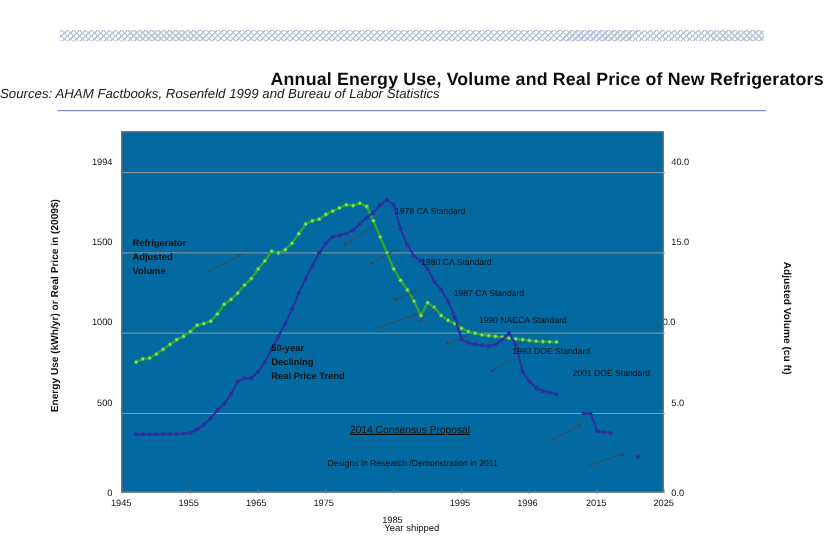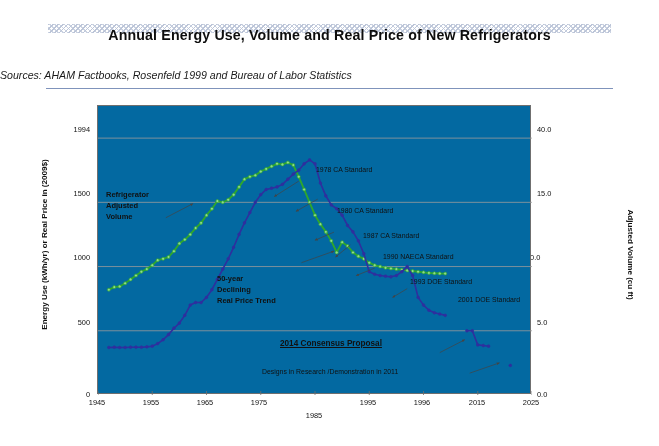--- a/index.html
+++ b/index.html
@@ -8,21 +8,21 @@
   #page{position:relative;width:659px;height:446px;}
 
   
   .squiggle{position:absolute;left:48px;top:24px;width:563px;height:9px;
     background:
       repeating-linear-gradient(135deg,#b9c2d6 0 1.2px,rgba(0,0,0,0) 1.2px 3.4px),
       repeating-linear-gradient(45deg,#c8d0e0 0 1.2px,rgba(0,0,0,0) 1.2px 3.4px);
     opacity:.95;}
 
   
-  .title{position:absolute;left:0;top:27px;width:659px;text-align:center;
+  .title{position:absolute;left:0;top:56px;width:659px;text-align:right;
     font-size:14.2px;font-weight:bold;letter-spacing:.15px;color:#0d0d0d;}
   .subtitle{position:absolute;left:0;top:69px;width:659px;text-align:left;
     font-size:10.6px;font-style:italic;color:#1a1a1a;}
   .rule{position:absolute;left:46px;top:88px;width:567px;height:1px;background:#7f93bb;}
 
   
   .ylab-left{position:absolute;left:-86px;top:240px;width:260px;text-align:center;
     transform:rotate(-90deg);font-size:8.1px;font-weight:bold;color:#111;}
   .ylab-right{position:absolute;left:505px;top:250px;width:250px;text-align:center;
     transform:rotate(90deg);font-size:8.1px;font-weight:bold;color:#111;}
@@ -36,35 +36,36 @@
 
   
   .tick{position:absolute;font-size:7.4px;color:#111;white-space:nowrap;}
   .tick.l{text-align:right;width:42px;}
   .tick.r{text-align:left;width:42px;}
   .tick.x{text-align:center;width:40px;}
 
   
   .ann{position:absolute;font-size:6.9px;color:#111;white-space:nowrap;line-height:1.18;}
   .ann.bold{font-weight:bold;font-size:7.5px;line-height:1.45;}
-  .ann.big{font-weight:bold;font-size:8.2px;text-decoration:underline;}
+  .ann.big{font-weight:normal;font-size:8.2px;text-decoration:underline;}
 </style>
 </head>
 <body>
 
 <div id="page">
 
   <div class="squiggle"></div>
 
   <div class="title">Annual Energy Use, Volume and Real Price of New Refrigerators</div>
   <div class="subtitle">Sources: AHAM Factbooks, Rosenfeld 1999 and Bureau of Labor Statistics</div>
   <div class="rule"></div>
 
   <div class="ylab-left">Energy Use (kWh/yr) or Real Price in (2009$)</div>
   <div class="ylab-right">Adjusted Volume (cu ft)</div>
+  <div class="xlab">Year shipped</div>
 
   <div class="tick l" style="left:48px;top:125px;">1994</div>
   <div class="tick l" style="left:48px;top:189px;">1500</div>
   <div class="tick l" style="left:48px;top:253px;">1000</div>
   <div class="tick l" style="left:48px;top:318px;">500</div>
   <div class="tick l" style="left:48px;top:390px;">0</div>
 
   <div class="tick r" style="left:537px;top:125px;">40.0</div>
   <div class="tick r" style="left:537px;top:189px;">15.0</div>
   <div class="tick r" style="left:526px;top:253px;">10.0</div>

